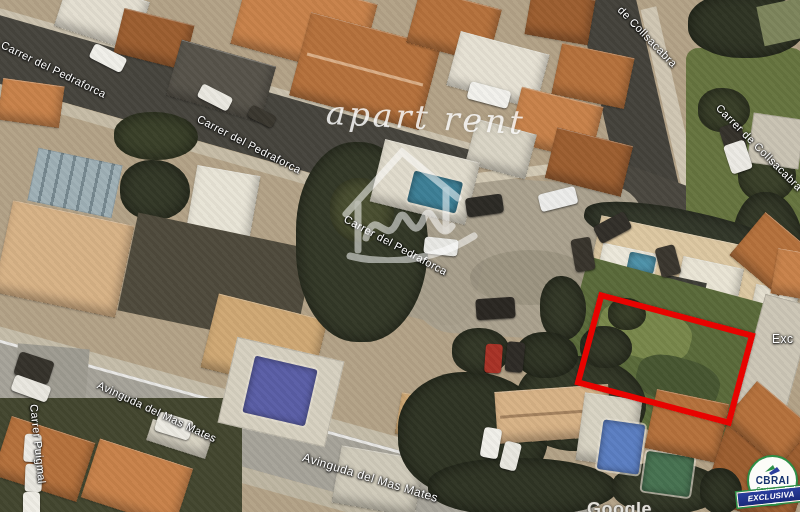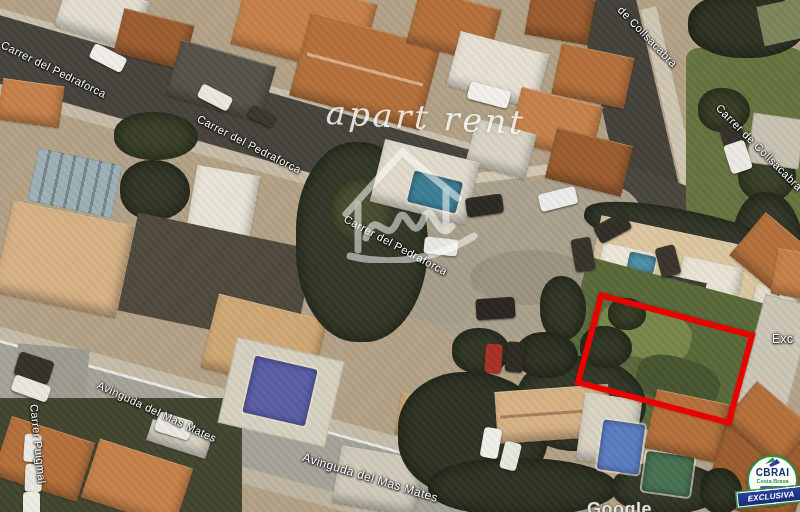--- a/index.html
+++ b/index.html
@@ -20,21 +20,21 @@
        transform:rotate(15deg);z-index:35;box-shadow:0 0 3px rgba(0,0,0,.35);}
   #wm-text{position:absolute;left:326px;top:98px;z-index:45;color:rgba(255,255,255,.82);
        font-family:"DejaVu Serif",serif;font-style:italic;font-size:33px;letter-spacing:3px;
        transform:rotate(3deg);text-shadow:0 0 4px rgba(90,80,60,.35);}
   #wm-logo{position:absolute;left:332px;top:138px;z-index:45;opacity:.62;}
   #google{position:absolute;left:587px;top:499px;z-index:50;font-weight:bold;font-size:18px;
        color:#e3e1db;letter-spacing:.5px;text-shadow:0 1px 2px #44423c,0 0 2px #55524a;}
   #badge{position:absolute;left:741px;top:451px;z-index:55;width:59px;height:61px;}
   #badge .circle{position:absolute;left:6px;top:4px;width:47px;height:47px;border-radius:50%;
        background:#fcfcf8;border:2px solid #2e8f46;box-shadow:0 1px 3px rgba(0,0,0,.4);
-       display:flex;flex-direction:column;align-items:center;justify-content:flex-start;}
+       display:flex;flex-direction:column;align-items:center;justify-content:center;}
   #badge .org{font-size:10px;font-weight:bold;color:#16336e;letter-spacing:.4px;line-height:10px;}
   #badge .region{font-size:5.5px;font-weight:bold;color:#2e8f46;line-height:7px;}
   #badge .tiny-line{width:26px;height:2.5px;background:rgba(22,51,110,.75);border-radius:2px;margin-top:1px;filter:blur(.4px);}
   #badge .ribbon{position:absolute;left:-4px;top:38px;width:66px;height:13px;transform:rotate(-6deg);
        background:linear-gradient(#2b3f9e,#1a2a7a);border:1px solid #fff;box-shadow:0 0 0 1.5px #2e8f46,0 1px 2px rgba(0,0,0,.4);
        display:flex;align-items:center;justify-content:center;}
   #badge .ribbon span{font-size:8px;font-weight:bold;font-style:italic;color:#fff;letter-spacing:.2px;}
 </style>
 </head>
 <body>

